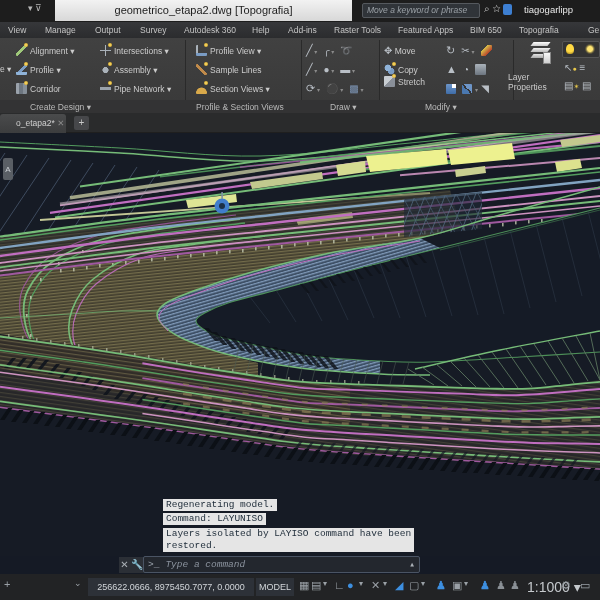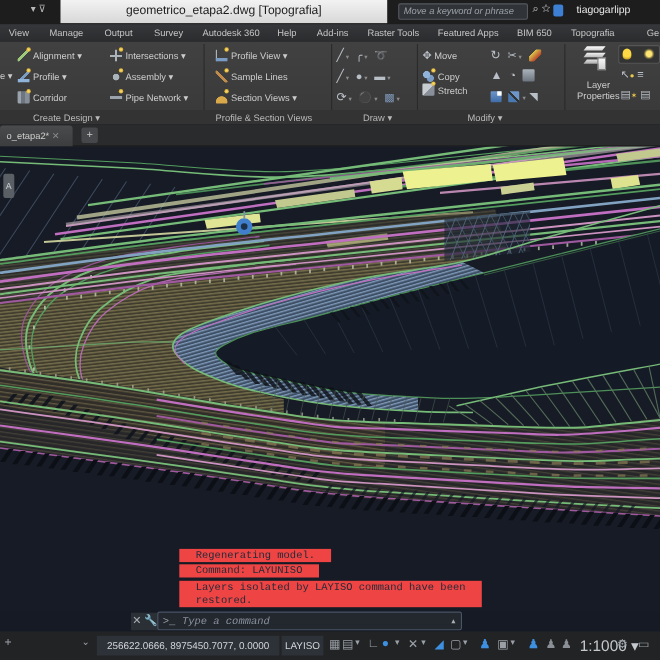--- a/index.html
+++ b/index.html
@@ -35,24 +35,24 @@
 .i-pencil{background:linear-gradient(135deg,transparent 30%,#d9c04a 30%,#b8452a 70%,transparent 70%)}
 .i-pencil::after{display:none}
 .i-cube{background:linear-gradient(#aab2ba,#6d7680)}
 .i-cube::after{display:none}
 .i-blu1{background:linear-gradient(#6d95c8,#3f6da8);width:10px;height:10px}
 .i-blu1::after{background:#fff;border-radius:0;width:4px;height:4px;right:0;top:0}
 .i-blu4{background:linear-gradient(45deg,#4a78b0 45%,#333 45%,#333 55%,#6d95c8 55%);width:10px;height:10px}
 .i-blu4::after{display:none}
 
 #tabbar{left:0;top:113px;width:600px;height:20px;background:#2a2b2c;border-bottom:1px solid #1f1f1f}
-#tab1{left:0;top:114px;width:66px;height:19px;background:linear-gradient(#4a4b4c,#3c3d3e);color:#cfcfcf;font-size:8.5px;line-height:18px;padding-left:6px;border-radius:3px 3px 0 0}
+#tab1{left:0;top:114px;width:66px;height:19px;background:linear-gradient(#4a4b4c,#3c3d3e);color:#cfcfcf;font-size:8.5px;line-height:18px;padding-left:16px;border-radius:3px 3px 0 0}
 #tabplus{left:74px;top:116px;width:15px;height:14px;background:#46474a;border-radius:2px;color:#c9c9c9;font-size:10px;text-align:center;line-height:14px}
 
-.cmdl{position:absolute;background:#ef4444;color:#1d2b38;font-family:"Liberation Mono",monospace;font-size:9.5px;line-height:12px;padding:0 15px;white-space:pre}
+.cmdl{position:absolute;background:#e5e5e5;color:#1d2b38;font-family:"Liberation Mono",monospace;font-size:9.5px;line-height:12px;padding:0 3px;white-space:pre}
 #cmdbox{left:143px;top:556px;width:277px;height:17px;background:#23272e;border:1px solid #4a5464;border-radius:2px;color:#8b939e;font-size:9.5px;font-style:italic;font-family:"Liberation Mono",monospace;line-height:15px}
 
 #status{left:0;top:574px;width:600px;height:26px;background:#222325}
 #coords{left:88px;top:578px;width:166px;height:18px;background:#2d3138;color:#d2d6da;font-size:9px;text-align:center;line-height:18px}
 #model{left:256px;top:578px;width:38px;height:18px;background:#2d3138;color:#d2d6da;font-size:9px;text-align:center;line-height:18px}
 .sic{position:absolute;top:579px;font-size:11px;color:#9aa0a6}
 </style></head><body>
 <svg width="600" height="423" viewBox="0 133 600 423" style="position:absolute;left:0;top:133px;filter:blur(0.45px) saturate(0.93)">
     <defs>
 <pattern id="olive" width="7" height="3" patternUnits="userSpaceOnUse" patternTransform="rotate(-6)">
@@ -365,42 +365,42 @@
 <div class="ritem" style="left:446px;top:44px;color:#b9bfc6;font-size:11px">↻&nbsp;&nbsp;<span style="font-size:10px">✂</span><span style="font-size:6px;color:#8b8b8b"> ▾</span>&nbsp;&nbsp;<span class="icn i-pencil"></span></div>
 <div class="ritem" style="left:446px;top:63px;color:#b9bfc6;font-size:11px">▲&nbsp;&nbsp;<span style="font-size:10px">◔</span>&nbsp;&nbsp;<span class="icn i-cube"></span></div>
 <div class="ritem" style="left:446px;top:82px;color:#b9bfc6;font-size:11px"><span class="icn i-blu1"></span>&nbsp;<span class="icn i-blu4"></span><span style="font-size:6px;color:#8b8b8b">▾</span>&nbsp;<span style="font-size:10px">◥</span></div>
 
 <div class="abs" style="left:528px;top:42px;width:26px;height:26px">
 <div style="position:absolute;left:4px;top:0px;width:17px;height:4px;background:linear-gradient(#ffffff,#cccccc);transform:skewX(-38deg)"></div>
 <div style="position:absolute;left:4px;top:6px;width:17px;height:4px;background:linear-gradient(#f2f2f2,#bbbbbb);transform:skewX(-38deg)"></div>
 <div style="position:absolute;left:4px;top:12px;width:17px;height:4px;background:linear-gradient(#e4e4e4,#aaaaaa);transform:skewX(-38deg)"></div>
 <div style="position:absolute;left:15px;top:10px;width:8px;height:12px;background:linear-gradient(#f8f8f8,#cfcfcf);border:1px solid #888"></div>
 </div>
-<div class="ritem" style="left:524px;top:72px;width:40px;text-align:center">Layer<br>Properties</div>
+<div class="ritem" style="left:508px;top:72px;width:40px;">Layer<br>Properties</div>
 <div class="abs" style="left:562px;top:41px;width:38px;height:17px;background:#333;border:1px solid #555;border-radius:2px"></div>
 <div class="abs" style="left:566px;top:44px;width:8px;height:10px;background:radial-gradient(circle at 50% 35%,#ffd943 55%,#9a7a1a);border-radius:50% 50% 40% 40%"></div>
 <div class="abs" style="left:585px;top:44px;width:10px;height:10px;background:radial-gradient(circle,#ffe573 35%,rgba(255,220,80,0.25) 60%,transparent 75%)"></div>
 <div class="ritem" style="left:564px;top:62px;font-size:10px;color:#b9bfc6">↖<span style="color:#e8c84a;font-size:7px">●</span> <span style="font-size:10px">≡</span></div>
 <div class="ritem" style="left:564px;top:80px;font-size:10px;color:#b9bfc6">▤<span style="color:#e8c84a;font-size:7px">✶</span> <span style="font-size:10px">▤</span></div>
 <div class="abs" id="plabels">
 <span style="left:30px">Create Design ▾</span>
     <span style="left:196px">Profile &amp; Section Views</span>
     <span style="left:330px">Draw ▾</span>
     <span style="left:425px">Modify ▾</span>
 </div>
 
 <div class="abs" id="tabbar"></div>
 <div class="abs" id="tab1">o_etapa2* <span style="color:#8a8a8a">✕</span></div>
 <div class="abs" id="tabplus">+</div>
 
 <div class="abs" id="status"></div>
 <div class="abs" style="left:4px;top:578px;width:14px;height:14px;color:#9aa0a6;font-size:11px">+</div>
 <div class="abs" style="left:74px;top:578px;color:#9aa0a6;font-size:9px">⌄<br></div>
 <div class="abs" id="coords">256622.0666, 8975450.7077, 0.0000</div>
-<div class="abs" id="model">LAYISO</div>
+<div class="abs" id="model">MODEL</div>
 <div class="sic" style="left:299px">▦</div>
 <div class="sic" style="left:311px">▤</div>
 <div class="sic" style="left:323px;font-size:8px">▾</div>
 <div class="sic" style="left:334px">∟</div>
 <div class="sic" style="left:347px;color:#3d8fe0">●</div>
 <div class="sic" style="left:359px;font-size:8px">▾</div>
 <div class="sic" style="left:371px">✕</div>
 <div class="sic" style="left:383px;font-size:8px">▾</div>
 <div class="sic" style="left:395px;color:#3d8fe0">◢</div>
 <div class="sic" style="left:409px">▢</div>

